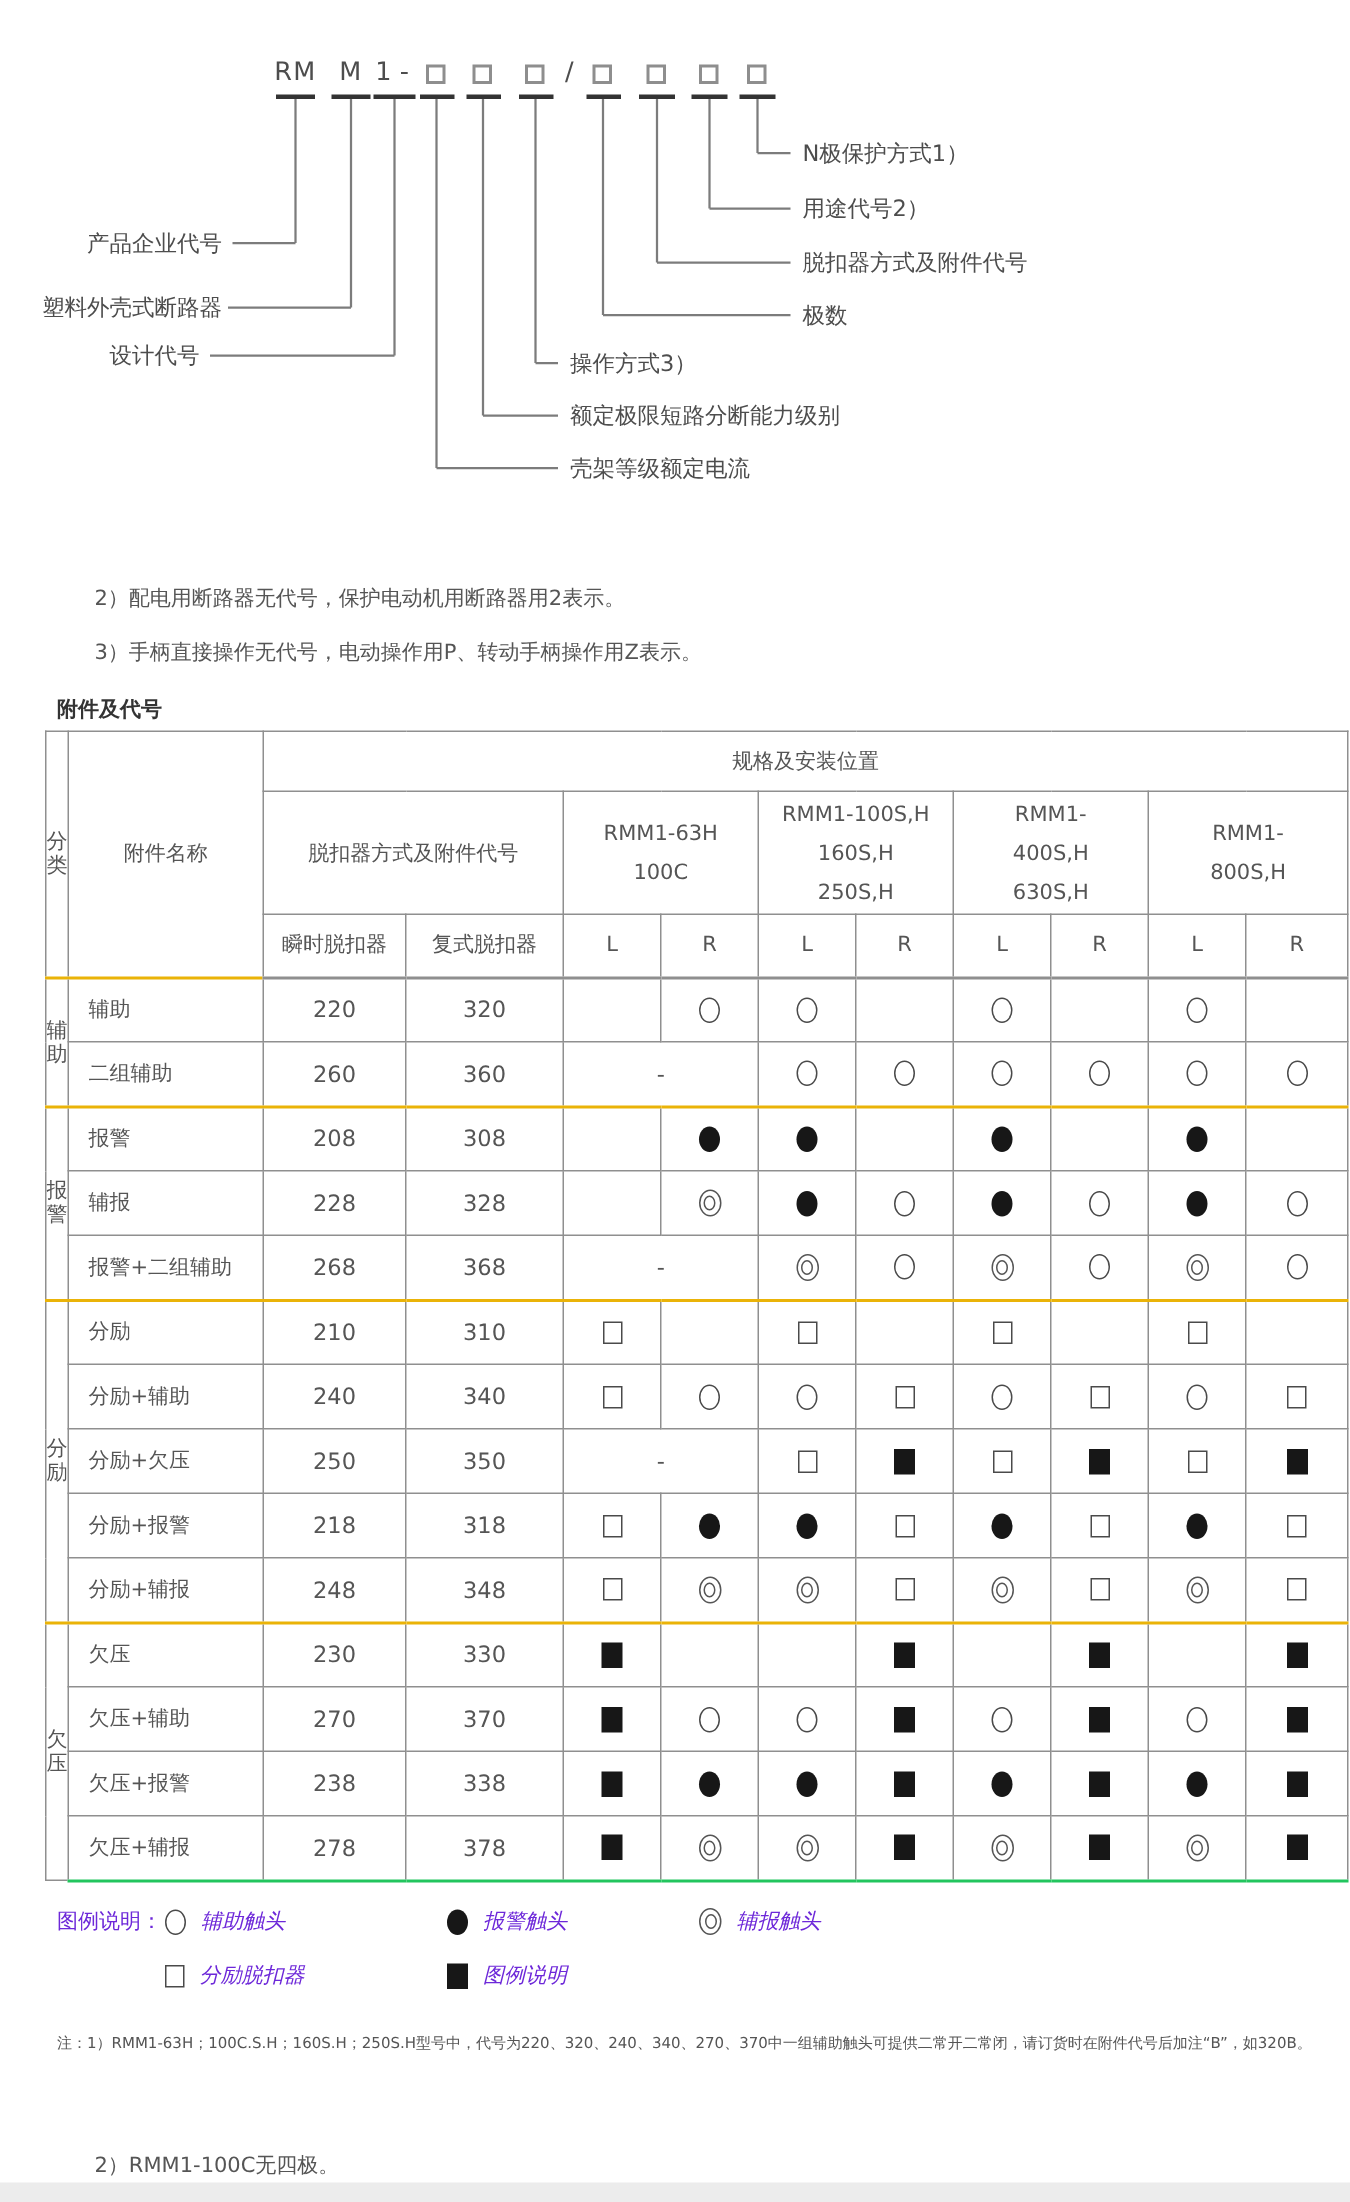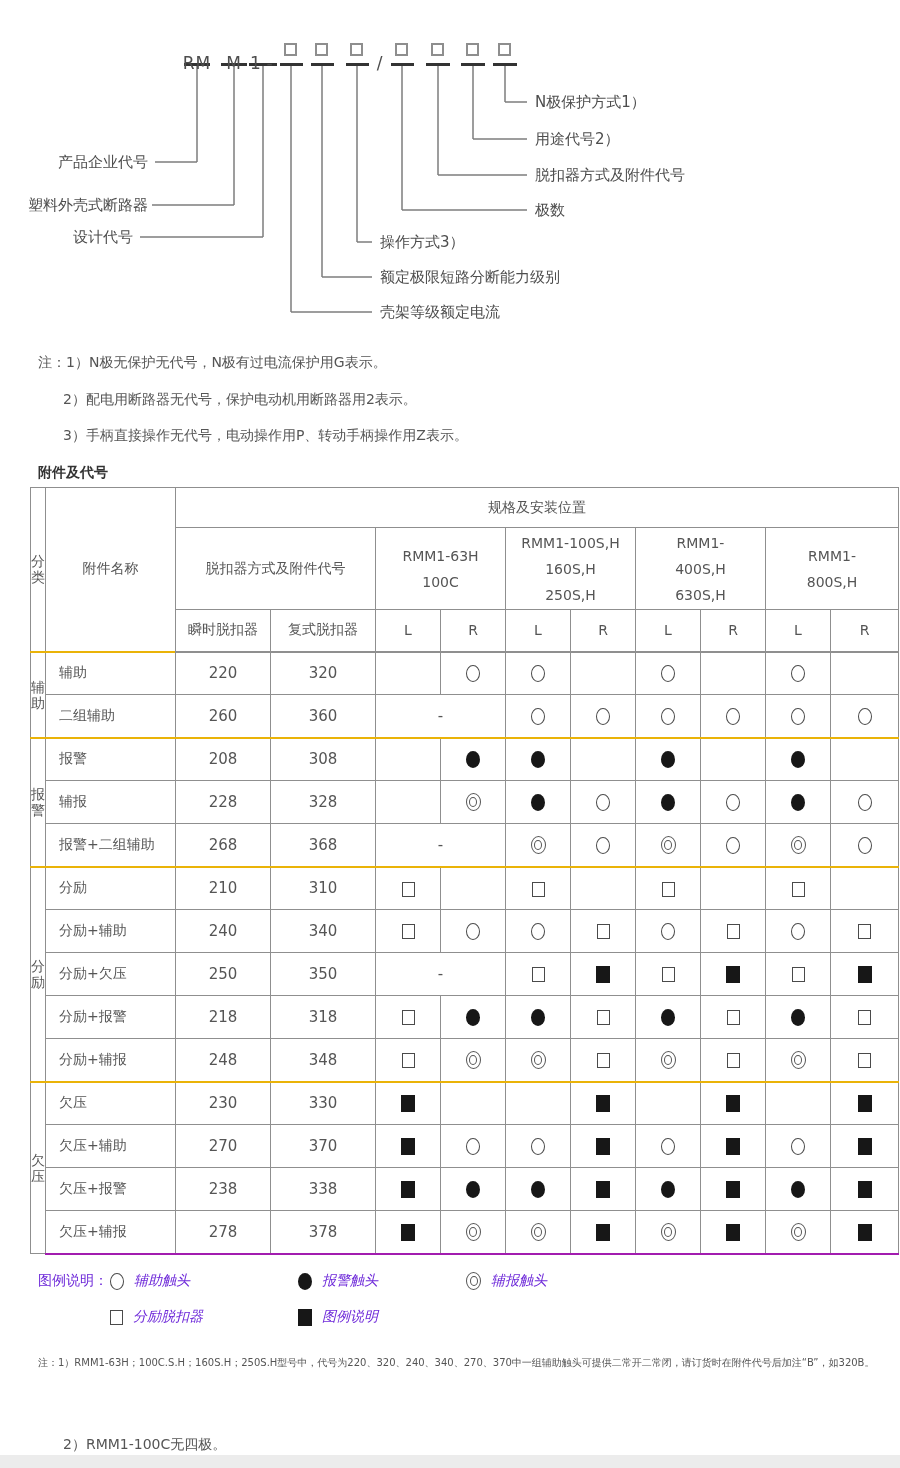--- a/index.html
+++ b/index.html
@@ -3,21 +3,21 @@
 <meta charset="utf-8">
 <style>
   html,body { margin:0; padding:0; background:#fff; }
   .page { position:relative; width:900px; height:1468px; background:#fff; overflow:hidden;
           font-family:"DejaVu Sans","Liberation Sans",sans-serif; color:#555; }
 
   
   .diagram { position:absolute; left:0; top:0; width:900px; height:335px; }
   .diagram svg { position:absolute; left:0; top:0; }
   .tok { position:absolute; top:38px; transform:translateX(-50%); font-size:17px; color:#4d4d4d;
-         letter-spacing:1px; white-space:nowrap;margin-top:15px; }
+         letter-spacing:1px; white-space:nowrap; }
   .dbox { position:absolute; top:43px; width:13px; height:13px; box-sizing:border-box;
           border:2px solid #8e8e8e; background:#fff; }
   .dlbl { position:absolute; font-size:15px; color:#4d4d4d; line-height:20px; white-space:nowrap; }
   .dlbl.r { text-align:center; }
 
   
   .note { position:absolute; font-size:14px; color:#555; line-height:20px; white-space:nowrap; }
   .heading { position:absolute; left:38px; top:450px; font-size:14px; font-weight:bold; color:#333; }
   .note-wrap { position:absolute; left:38px; top:1335px; width:856px; font-size:10px;
                line-height:36px; color:#555; }
@@ -26,21 +26,21 @@
   .tbl-wrap { position:absolute; left:30px; top:487px; }
   table { border-collapse:collapse; table-layout:fixed; width:868px; font-size:14px; color:#555; }
   th,td { border:1px solid #8f8f8f; padding:0; font-weight:normal; text-align:center;
           vertical-align:middle; overflow:hidden; }
   tr.h-a { height:40px; }
   tr.h-b { height:82px; }
   tr.h-b th div { line-height:26px; }
   tr.h-c { height:42px;margin-left:35px; }
   tr.h-c th { border-bottom:2px solid #8f8f8f; }
   tbody tr { height:43px; }
-  tbody tr:last-child td { border-bottom:2px solid #a21caf; }
+  tbody tr:last-child td { border-bottom:2px solid #22c55e; }
   tr.grp-start td { border-top:2px solid #eab308; }
   th.cat div, td.cat div { font-size:14px; line-height:16px; }
   td.name { text-align:left; padding-left:13px; }
   td.num { font-size:15px;margin-top:47px; }
   td.dash { font-size:15px; }
 
   
   .sym { display:inline-block; box-sizing:border-box; vertical-align:middle; }
   .sym-o { width:14px; height:17px; border:1.5px solid #4a4a4a; border-radius:50%; background:#fff; }
   .sym-f { width:14px; height:17px; border-radius:50%; background:#171717; }
@@ -123,21 +123,20 @@
 
     <span class="dlbl" style="left:535px; top:92px">N极保护方式1）</span>
     <span class="dlbl" style="left:535px; top:129px">用途代号2）</span>
     <span class="dlbl" style="left:535px; top:165px">脱扣器方式及附件代号</span>
     <span class="dlbl" style="left:535px; top:200px">极数</span>
     <span class="dlbl" style="left:380px; top:232px">操作方式3）</span>
     <span class="dlbl" style="left:380px; top:267px">额定极限短路分断能力级别</span>
     <span class="dlbl" style="left:380px; top:302px">壳架等级额定电流</span>
   </div>
 
-  <p class="note" style="left:38px; top:338px">注：1）N极无保护无代号，N极有过电流保护用G表示。</p>
   <p class="note" style="left:63px; top:375px">2）配电用断路器无代号，保护电动机用断路器用2表示。</p>
   <p class="note" style="left:63px; top:411px">3）手柄直接操作无代号，电动操作用P、转动手柄操作用Z表示。</p>
 
   <h3 class="heading">附件及代号</h3>
 
   <div class="tbl-wrap">
     <table>
       <colgroup>
         <col style="width:15px">
           <col style="width:130px">

